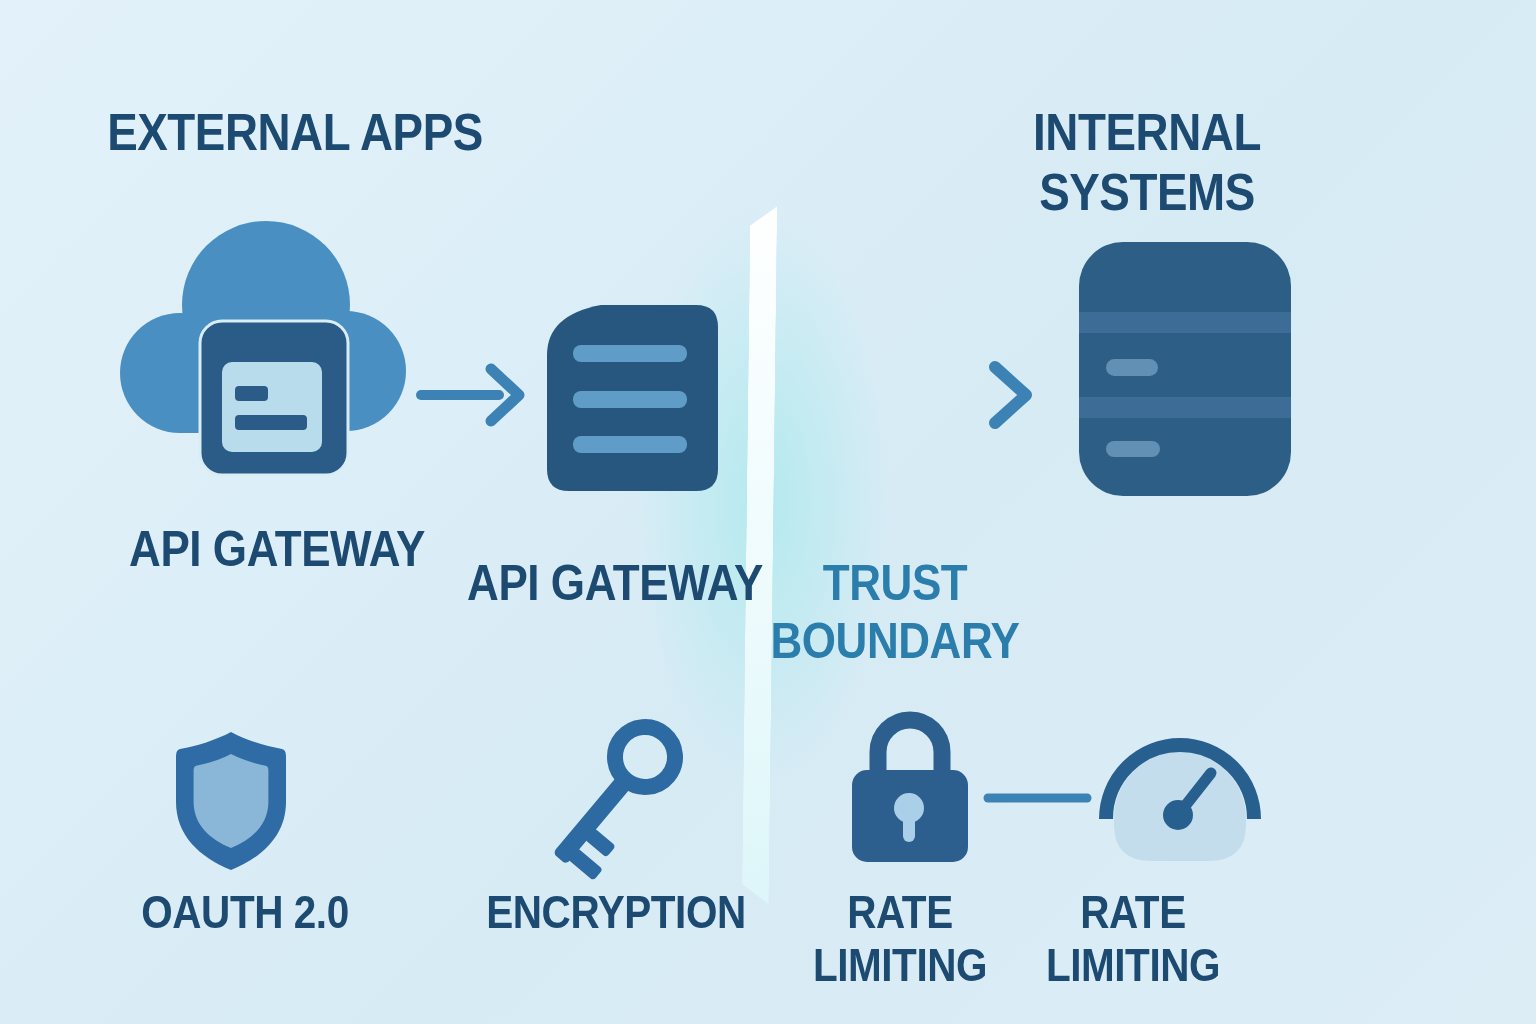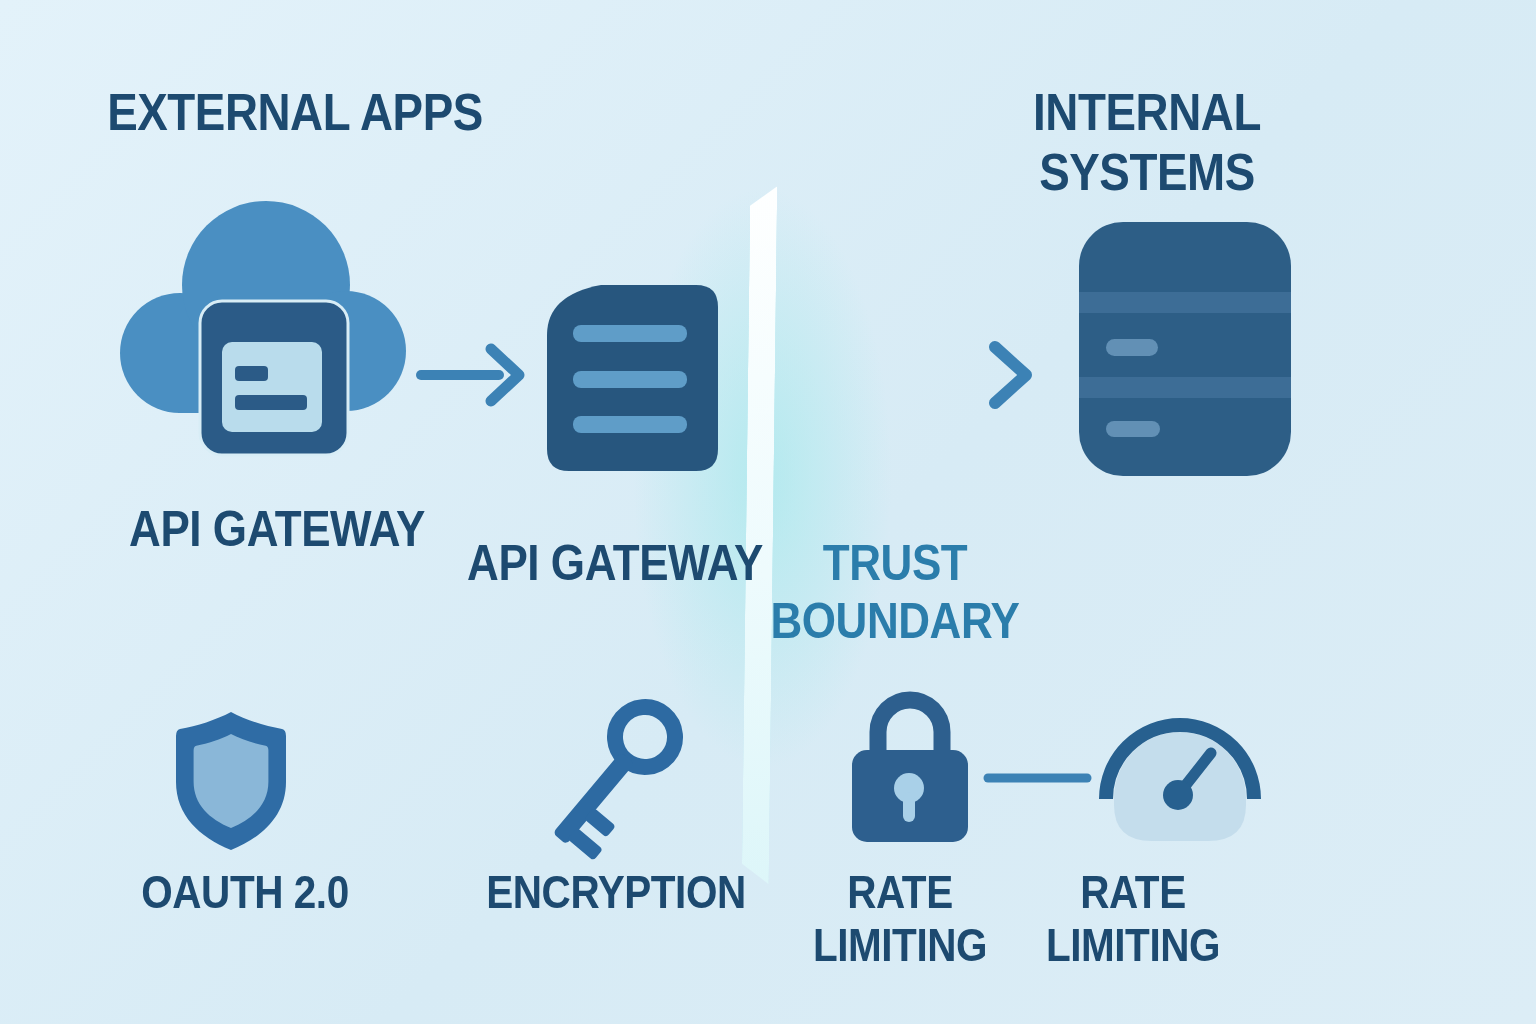--- a/index.html
+++ b/index.html
@@ -1,21 +1,21 @@
 <!DOCTYPE html>
 <html style="--navy: #1d4a70; --teal: #2b7dab; --cloud: #4a8fc2; --dark: #2b5b87; --lightcard: #b9dcec; --doc: #27567e; --docbar: #5f9dc8; --db: #2d5e86; --dbstripe: #3d6d96; --dbpill: #6290b5; --shield: #2f6ca5; --shieldin: #8ab7d8; --key: #2d6aa2; --lock: #2d5f8e; --keyhole: #a9d0e8; --gaugedark: #27608f; --gaugebody: #c4ddec; --arrow: #3c82b5; --bg1: #e3f2fa; --bg2: #d7ebf5;"><head>
 <meta charset="utf-8">
 <style>
   html,body{margin:0;padding:0;}
   body{
     width:1536px;height:1024px;overflow:hidden;
     font-family:"Liberation Sans","DejaVu Sans",sans-serif;
     background:linear-gradient(135deg, var(--bg1,#e3f2fa) 0%, var(--bg2,#d7ebf5) 55%, #dcedf6 100%);
   }
-  .canvas{position:relative;width:1536px;height:904px;}
+  .canvas{position:relative;width:1536px;height:904px;margin-top:20px;}
 
   
   .glow{
     position:absolute;left:590px;top:100px;width:345px;height:840px;
     background:radial-gradient(ellipse 52% 48% at 50% 45%, rgba(167,233,236,.75), rgba(167,233,236,0) 72%);
     pointer-events:none;
   }
   .divider{
     position:absolute;left:746px;top:186px;width:27px;height:698px;
     background:linear-gradient(178deg,#feffff 0%,#eefbfd 55%,#ddf6f9 100%);

